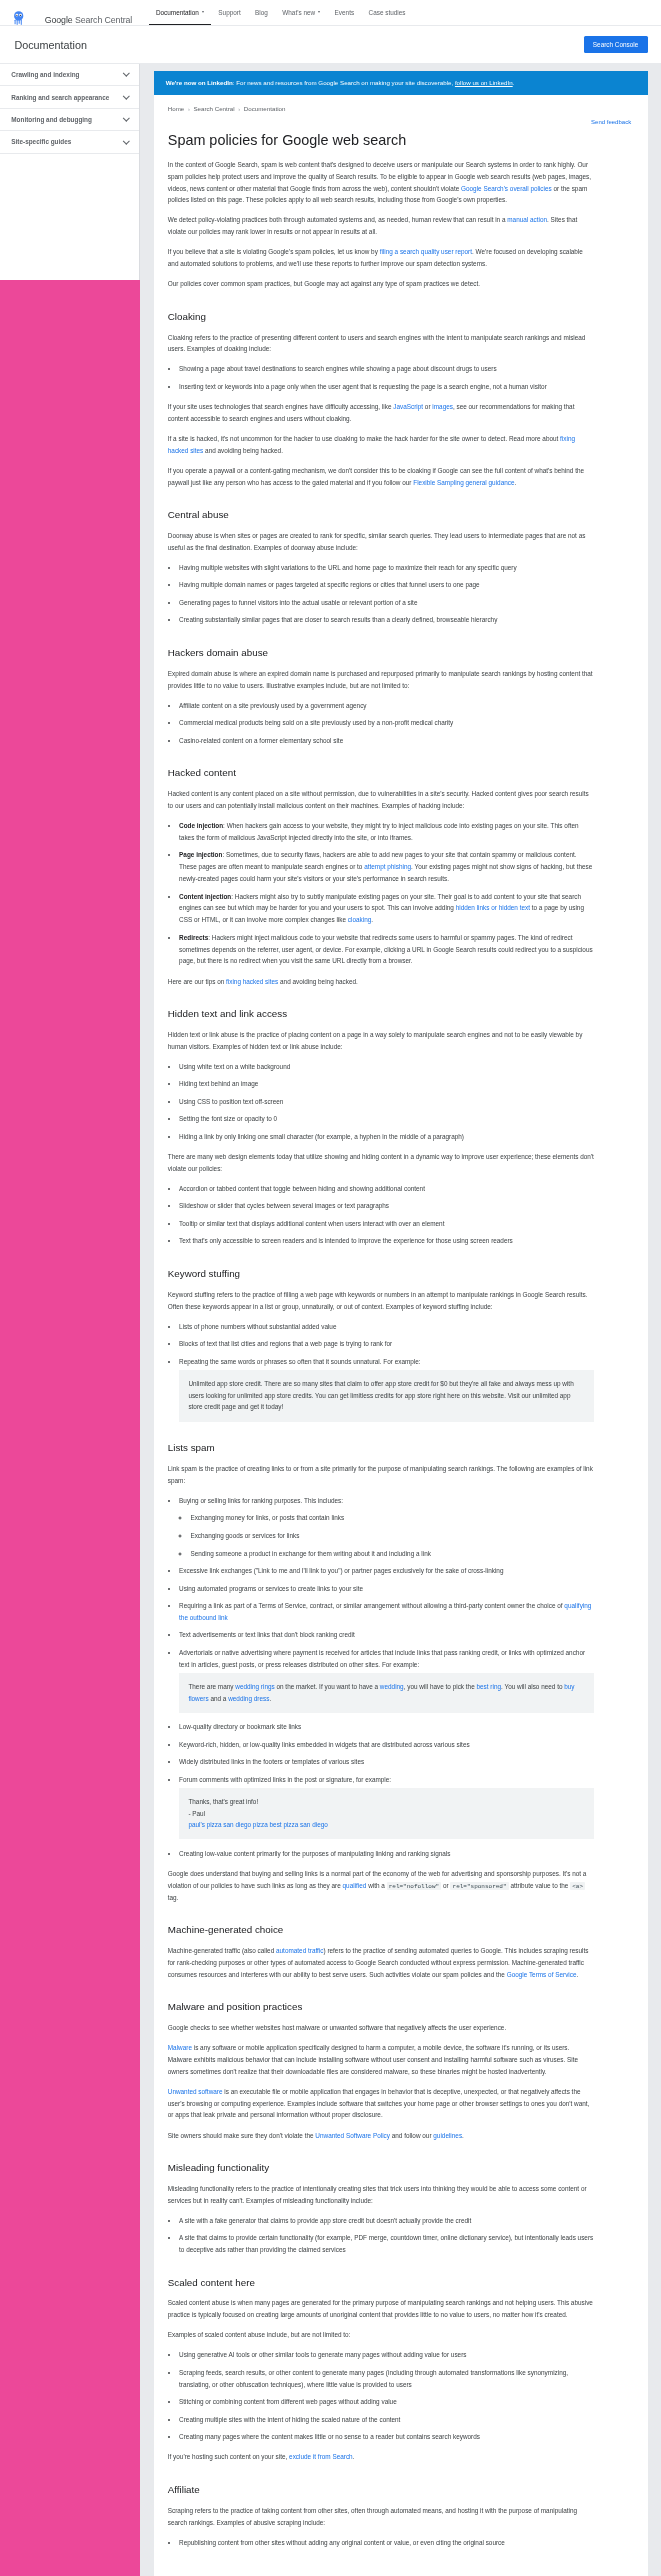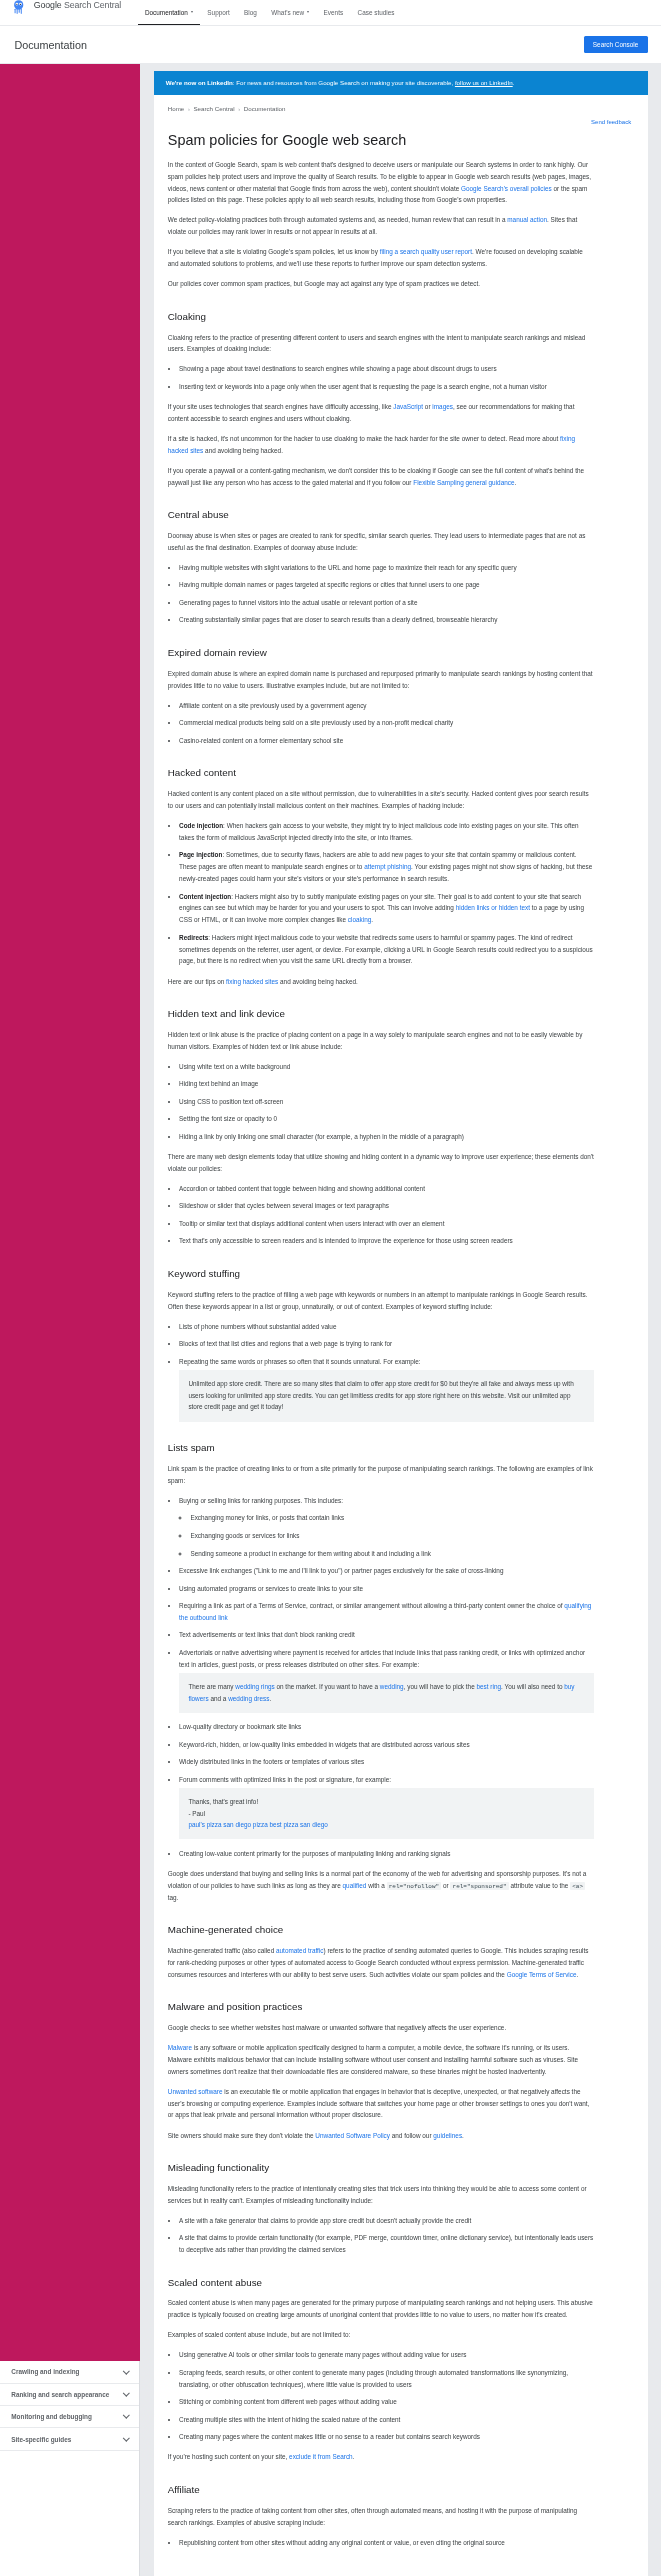--- a/index.html
+++ b/index.html
@@ -16,21 +16,21 @@
 
   
   .topnav {
     height: 26px;
     display: flex;
     align-items: stretch;
     padding: 0 12.4px;
     background: #fff;
     border-bottom: 0.5px solid #e8eaed;
   }
-  .brand { display:flex; align-items:flex-start; gap:8px; padding-right: 16.5px; }
+  .brand { display:flex; align-items:flex-end; gap:19px; padding-right: 16.5px; }
   .brand-mark { width: 13.4px; height: 14.4px; flex: 0 0 13.4px; }
   .brand-text { font-size: 8.8px; color: #3c4043; letter-spacing: -0.1px; white-space: nowrap; }
   .brand-text b { font-weight: 400; color: #5f6368; }
   .nav-items { display:flex; align-items:stretch; gap: 0; }
   .nav-item {
     display:flex; align-items:center; gap:2.1px;
     padding: 0 7.2px;
     font-size: 6.4px;
     color: #5f6368;
     cursor: pointer;
@@ -60,21 +60,21 @@
     color: #fff;
     border: none;
     border-radius: 1.5px;
     font-size: 6.4px;
     padding: 4.6px 9.3px;
     cursor: pointer;
     font-family: inherit;
   }
 
   
-  .layout { display: flex; align-items: flex-end; background:#be185d; }
+  .layout { display: flex; align-items: flex-start; background:#ec4899; }
   .sidebar {
     width: 140px;
     flex: 0 0 140px;
     background: #fff;
     border-right: 0.5px solid #dadce0;
     min-height: 216px;
   }
   .side-item {
     display:flex; align-items:center; justify-content:space-between;
     padding: 7.2px 10.3px 7.2px 11.3px;
@@ -252,37 +252,37 @@
             <p><span>If a site is hacked, it's not uncommon for the hacker to use cloaking to make the hack harder for the site owner to detect. Read more about </span><a href="#">fixing hacked sites</a><span> and avoiding being hacked.</span></p>
             <p><span>If you operate a paywall or a content-gating mechanism, we don't consider this to be cloaking if Google can see the full content of what's behind the paywall just like any person who has access to the gated material and if you follow our </span><a href="#">Flexible Sampling general guidance</a><span>.</span></p>
             <h2>Central abuse</h2>
             <p><span>Doorway abuse is when sites or pages are created to rank for specific, similar search queries. They lead users to intermediate pages that are not as useful as the final destination. Examples of doorway abuse include:</span></p>
             <ul>
               <li><span>Having multiple websites with slight variations to the URL and home page to maximize their reach for any specific query</span></li>
               <li><span>Having multiple domain names or pages targeted at specific regions or cities that funnel users to one page</span></li>
               <li><span>Generating pages to funnel visitors into the actual usable or relevant portion of a site</span></li>
               <li><span>Creating substantially similar pages that are closer to search results than a clearly defined, browseable hierarchy</span></li>
             </ul>
-            <h2>Expired domain review</h2>
+            <h2>Hackers domain abuse</h2>
             <p><span>Expired domain abuse is where an expired domain name is purchased and repurposed primarily to manipulate search rankings by hosting content that provides little to no value to users. Illustrative examples include, but are not limited to:</span></p>
             <ul>
               <li><span>Affiliate content on a site previously used by a government agency</span></li>
               <li><span>Commercial medical products being sold on a site previously used by a non-profit medical charity</span></li>
               <li><span>Casino-related content on a former elementary school site</span></li>
             </ul>
             <h2>Hacked content</h2>
             <p><span>Hacked content is any content placed on a site without permission, due to vulnerabilities in a site's security. Hacked content gives poor search results to our users and can potentially install malicious content on their machines. Examples of hacking include:</span></p>
             <ul>
               <li><b>Code injection</b><span>: When hackers gain access to your website, they might try to inject malicious code into existing pages on your site. This often takes the form of malicious JavaScript injected directly into the site, or into iframes.</span></li>
               <li><b>Page injection</b><span>: Sometimes, due to security flaws, hackers are able to add new pages to your site that contain spammy or malicious content. These pages are often meant to manipulate search engines or to </span><a href="#">attempt phishing</a><span>. Your existing pages might not show signs of hacking, but these newly-created pages could harm your site's visitors or your site's performance in search results.</span></li>
               <li><b>Content injection</b><span>: Hackers might also try to subtly manipulate existing pages on your site. Their goal is to add content to your site that search engines can see but which may be harder for you and your users to spot. This can involve adding </span><a href="#">hidden links or hidden text</a><span> to a page by using CSS or HTML, or it can involve more complex changes like </span><a href="#">cloaking</a><span>.</span></li>
               <li><b>Redirects</b><span>: Hackers might inject malicious code to your website that redirects some users to harmful or spammy pages. The kind of redirect sometimes depends on the referrer, user agent, or device. For example, clicking a URL in Google Search results could redirect you to a suspicious page, but there is no redirect when you visit the same URL directly from a browser.</span></li>
             </ul>
             <p><span>Here are our tips on </span><a href="#">fixing hacked sites</a><span> and avoiding being hacked.</span></p>
-            <h2>Hidden text and link device</h2>
+            <h2>Hidden text and link access</h2>
             <p><span>Hidden text or link abuse is the practice of placing content on a page in a way solely to manipulate search engines and not to be easily viewable by human visitors. Examples of hidden text or link abuse include:</span></p>
             <ul>
               <li><span>Using white text on a white background</span></li>
               <li><span>Hiding text behind an image</span></li>
               <li><span>Using CSS to position text off-screen</span></li>
               <li><span>Setting the font size or opacity to 0</span></li>
               <li><span>Hiding a link by only linking one small character (for example, a hyphen in the middle of a paragraph)</span></li>
             </ul>
             <p><span>There are many web design elements today that utilize showing and hiding content in a dynamic way to improve user experience; these elements don't violate our policies:</span></p>
             <ul>
@@ -332,21 +332,21 @@
             <p><span>Google checks to see whether websites host malware or unwanted software that negatively affects the user experience.</span></p>
             <p><a href="#">Malware</a><span> is any software or mobile application specifically designed to harm a computer, a mobile device, the software it's running, or its users. Malware exhibits malicious behavior that can include installing software without user consent and installing harmful software such as viruses. Site owners sometimes don't realize that their downloadable files are considered malware, so these binaries might be hosted inadvertently.</span></p>
             <p><a href="#">Unwanted software</a><span> is an executable file or mobile application that engages in behavior that is deceptive, unexpected, or that negatively affects the user's browsing or computing experience. Examples include software that switches your home page or other browser settings to ones you don't want, or apps that leak private and personal information without proper disclosure.</span></p>
             <p><span>Site owners should make sure they don't violate the </span><a href="#">Unwanted Software Policy</a><span> and follow our </span><a href="#">guidelines</a><span>.</span></p>
             <h2>Misleading functionality</h2>
             <p><span>Misleading functionality refers to the practice of intentionally creating sites that trick users into thinking they would be able to access some content or services but in reality can't. Examples of misleading functionality include:</span></p>
             <ul>
               <li><span>A site with a fake generator that claims to provide app store credit but doesn't actually provide the credit</span></li>
               <li><span>A site that claims to provide certain functionality (for example, PDF merge, countdown timer, online dictionary service), but intentionally leads users to deceptive ads rather than providing the claimed services</span></li>
             </ul>
-            <h2>Scaled content abuse</h2>
+            <h2>Scaled content here</h2>
             <p><span>Scaled content abuse is when many pages are generated for the primary purpose of manipulating search rankings and not helping users. This abusive practice is typically focused on creating large amounts of unoriginal content that provides little to no value to users, no matter how it's created.</span></p>
             <p><span>Examples of scaled content abuse include, but are not limited to:</span></p>
             <ul>
               <li><span>Using generative AI tools or other similar tools to generate many pages without adding value for users</span></li>
               <li><span>Scraping feeds, search results, or other content to generate many pages (including through automated transformations like synonymizing, translating, or other obfuscation techniques), where little value is provided to users</span></li>
               <li><span>Stitching or combining content from different web pages without adding value</span></li>
               <li><span>Creating multiple sites with the intent of hiding the scaled nature of the content</span></li>
               <li><span>Creating many pages where the content makes little or no sense to a reader but contains search keywords</span></li>
             </ul>
             <p><span>If you're hosting such content on your site, </span><a href="#">exclude it from Search</a><span>.</span></p>

